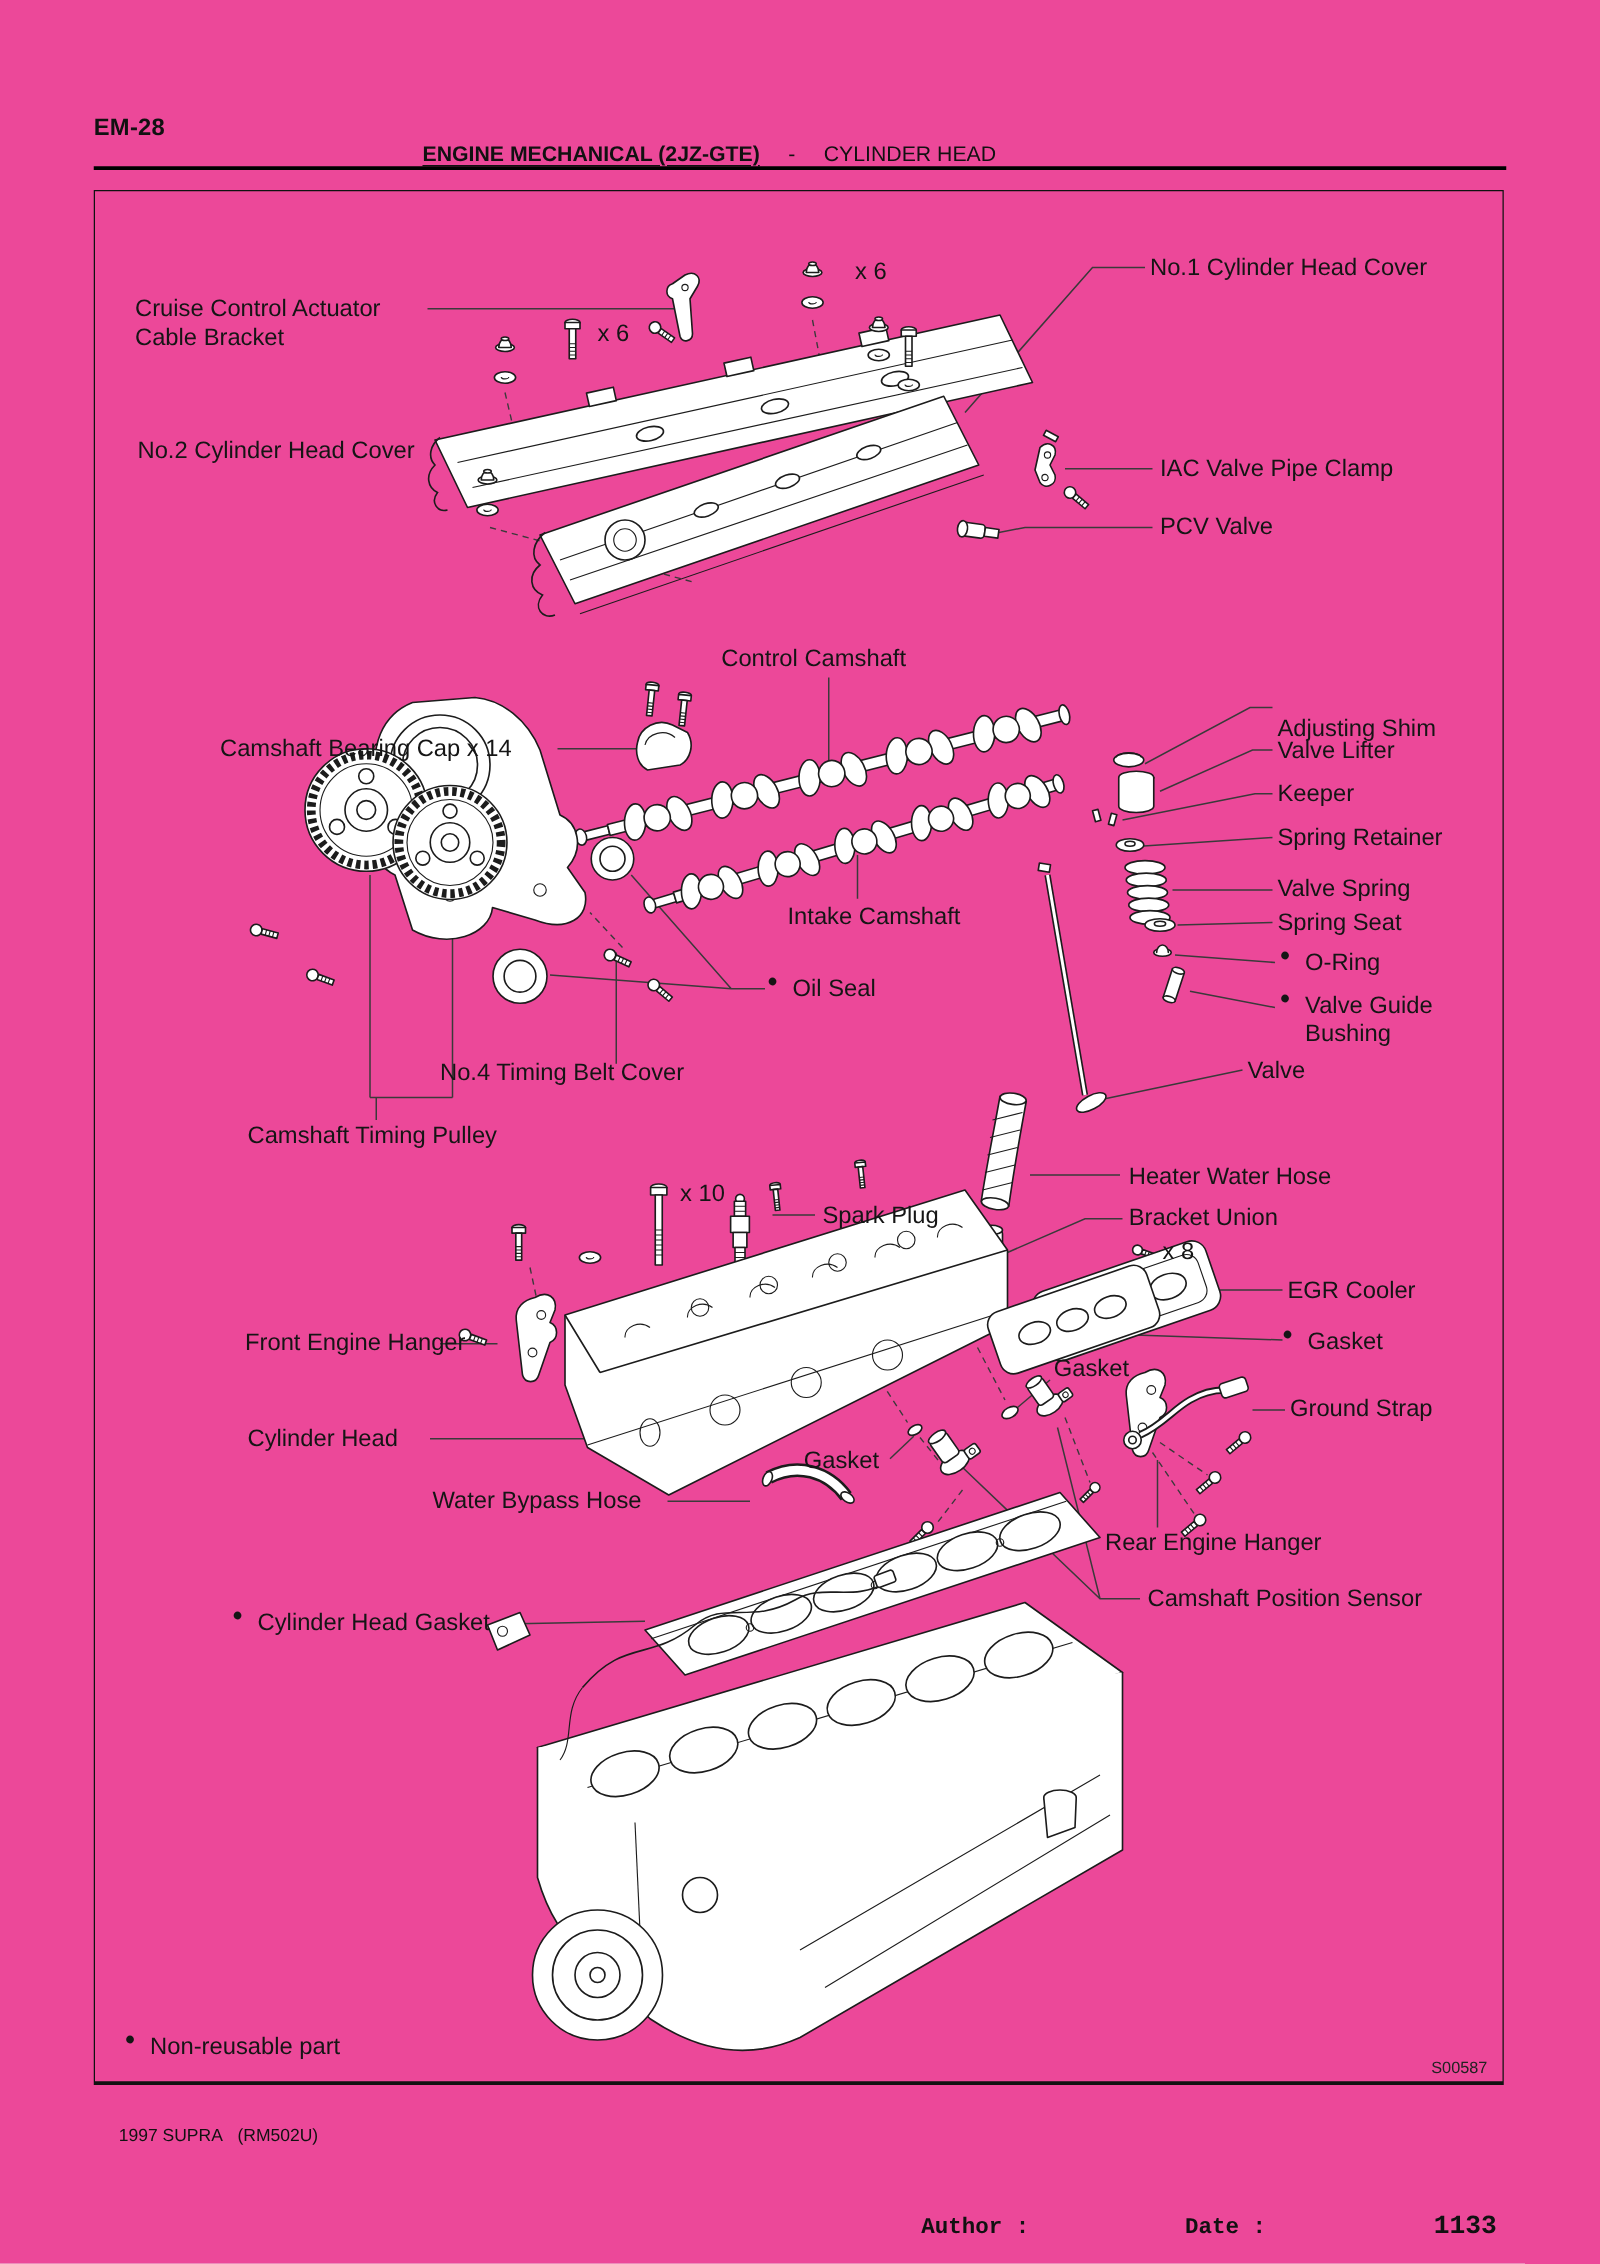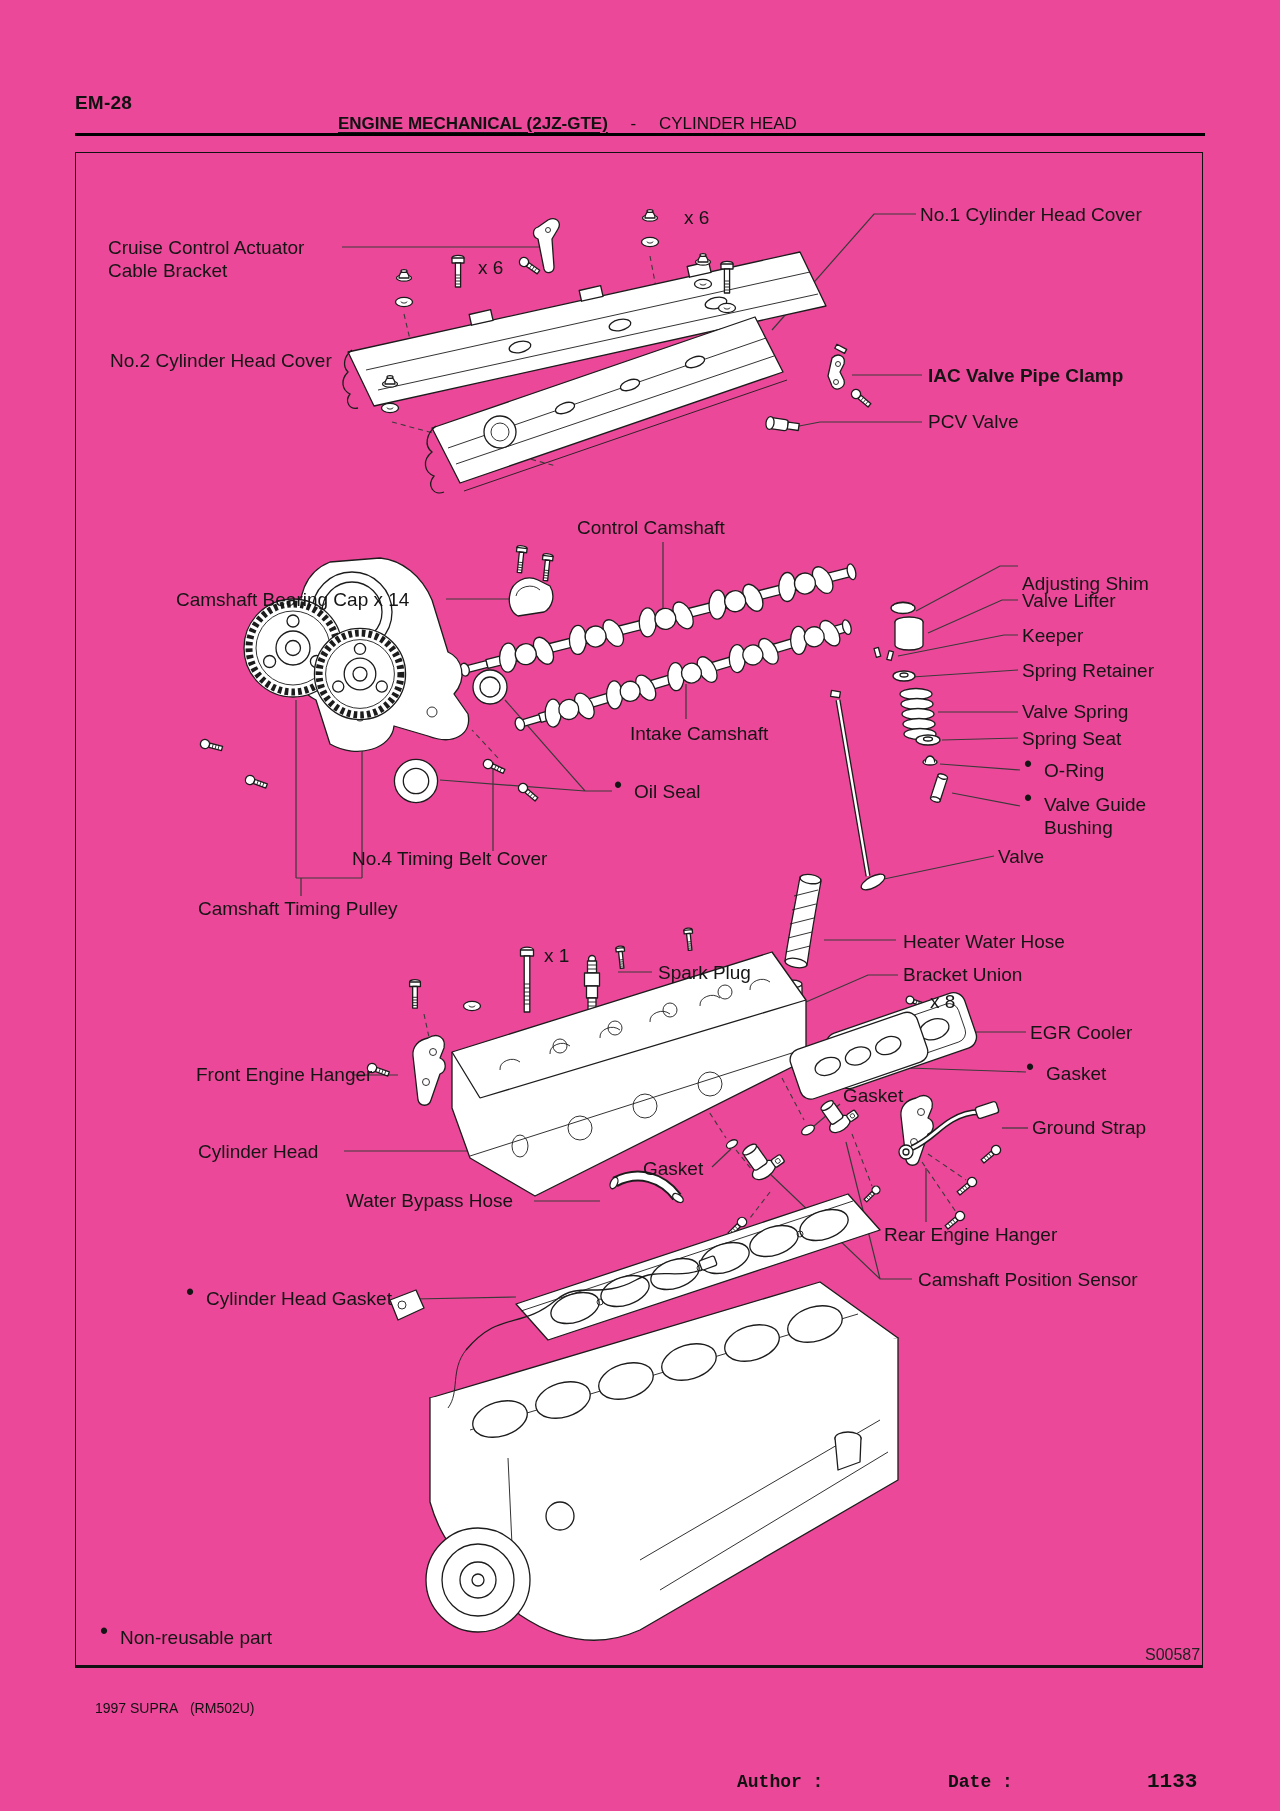--- a/index.html
+++ b/index.html
@@ -9,21 +9,21 @@
   .hdr-line{position:absolute;left:338px;top:114px;font-size:17px;white-space:nowrap;}
   .hdr-line .sec{font-weight:bold;text-decoration:underline;text-underline-offset:3px;}
   .hdr-line .sep{margin:0 18px;}
   .rule{position:absolute;left:75px;top:133px;width:1130px;height:2.5px;background:#000;}
   .frame{position:absolute;left:75px;top:152px;width:1126px;height:1512px;border:1.6px solid #111;border-bottom-width:3px;}
   svg.art{position:absolute;left:0;top:0;width:1280px;height:1811px;z-index:1;pointer-events:none;}
   .lbl{position:absolute;z-index:3;font-size:19px;line-height:1.22;white-space:pre-line;color:#151515;}
   .lbl .bul{display:inline-block;font-size:23px;line-height:10px;vertical-align:-1px;margin-right:12px;}
   .lbl.flex{display:flex;align-items:flex-start;white-space:pre-line;}
   .qty{font-size:19px;}
-  .figcode{position:absolute;z-index:3;font-size:16px;color:#222;}
+  .figcode{position:absolute;z-index:3;font-size:13px;color:#222;}
   .model{position:absolute;left:95px;top:1700px;font-size:14px;z-index:3;}
   .ftr{position:absolute;z-index:3;font-family:Liberation Mono, monospace;font-weight:bold;margin-top:30px;}
   .ftr.author{left:737px;top:1742px;font-size:18px;}
   .ftr.date{left:948px;top:1742px;font-size:18px;}
   .ftr.pageno{left:1147px;top:1740px;font-size:21px;}
   
   .art *{vector-effect:non-scaling-stroke;}
   .p{fill:#fff;stroke:#1c1c1c;stroke-width:1.3;stroke-linejoin:round;stroke-linecap:round;}
   .thin{fill:none;stroke:#1c1c1c;stroke-width:.9;}
   .ld{fill:none;stroke:#3a3a3a;stroke-width:1.2;}
@@ -444,21 +444,21 @@
       <path d="M835,1438 L838,1470 L860,1462 L861,1438" class="p"></path>
     </g>
   </svg>
 
   <div class="lbl qty" style="left:684px;top:206px;">x 6</div>
   <div class="lbl" style="left:108px;top:236px;">Cruise Control Actuator
 Cable Bracket</div>
   <div class="lbl" style="left:920px;top:203px;">No.1 Cylinder Head Cover</div>
   <div class="lbl qty" style="left:478px;top:256px;">x 6</div>
   <div class="lbl" style="left:110px;top:349px;">No.2 Cylinder Head Cover</div>
-  <div class="lbl" style="left:928px;top:364px;font-weight:bold;">IAC Valve Pipe Clamp</div>
+  <div class="lbl" style="left:928px;top:364px;">IAC Valve Pipe Clamp</div>
   <div class="lbl" style="left:928px;top:410px;">PCV Valve</div>
   <div class="lbl" style="left:577px;top:516px;">Control Camshaft</div>
   <div class="lbl" style="left:176px;top:588px;">Camshaft Bearing Cap x 14</div>
   <div class="lbl" style="left:1022px;top:572px;">Adjusting Shim</div>
   <div class="lbl" style="left:1022px;top:589px;">Valve Lifter</div>
   <div class="lbl" style="left:1022px;top:624px;">Keeper</div>
   <div class="lbl" style="left:1022px;top:659px;">Spring Retainer</div>
   <div class="lbl" style="left:1022px;top:700px;">Valve Spring</div>
   <div class="lbl" style="left:1022px;top:727px;">Spring Seat</div>
   <div class="lbl flex" style="left:1024px;top:759px;">
@@ -473,21 +473,21 @@
   <div class="lbl" style="left:998px;top:845px;">Valve</div>
   <div class="lbl" style="left:630px;top:722px;">Intake Camshaft</div>
   <div class="lbl flex" style="left:614px;top:780px;">
     <span class="bul">•</span>
     <span>Oil Seal</span>
   </div>
   <div class="lbl" style="left:352px;top:847px;">No.4 Timing Belt Cover</div>
   <div class="lbl" style="left:198px;top:897px;">Camshaft Timing Pulley</div>
   <div class="lbl" style="left:903px;top:930px;">Heater Water Hose</div>
   <div class="lbl" style="left:903px;top:963px;">Bracket Union</div>
-  <div class="lbl qty" style="left:544px;top:944px;">x 1</div>
+  <div class="lbl qty" style="left:544px;top:944px;">x 10</div>
   <div class="lbl" style="left:658px;top:961px;">Spark Plug</div>
   <div class="lbl qty" style="left:930px;top:990px;">x 8</div>
   <div class="lbl" style="left:1030px;top:1021px;">EGR Cooler</div>
   <div class="lbl flex" style="left:1026px;top:1062px;">
     <span class="bul">•</span>
     <span>Gasket</span>
   </div>
   <div class="lbl" style="left:843px;top:1084px;">Gasket</div>
   <div class="lbl" style="left:1032px;top:1116px;">Ground Strap</div>
   <div class="lbl" style="left:196px;top:1063px;">Front Engine Hanger</div>

